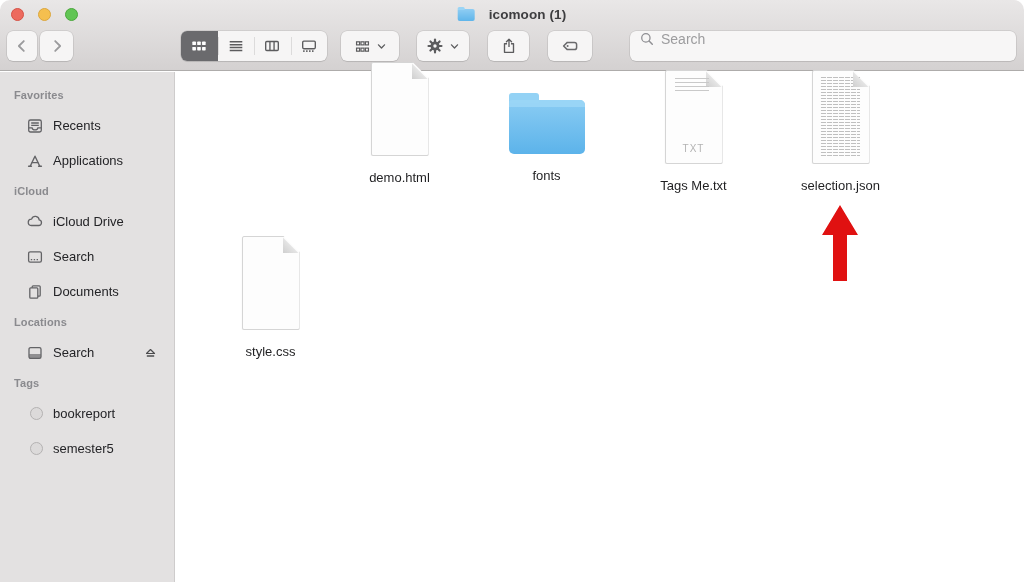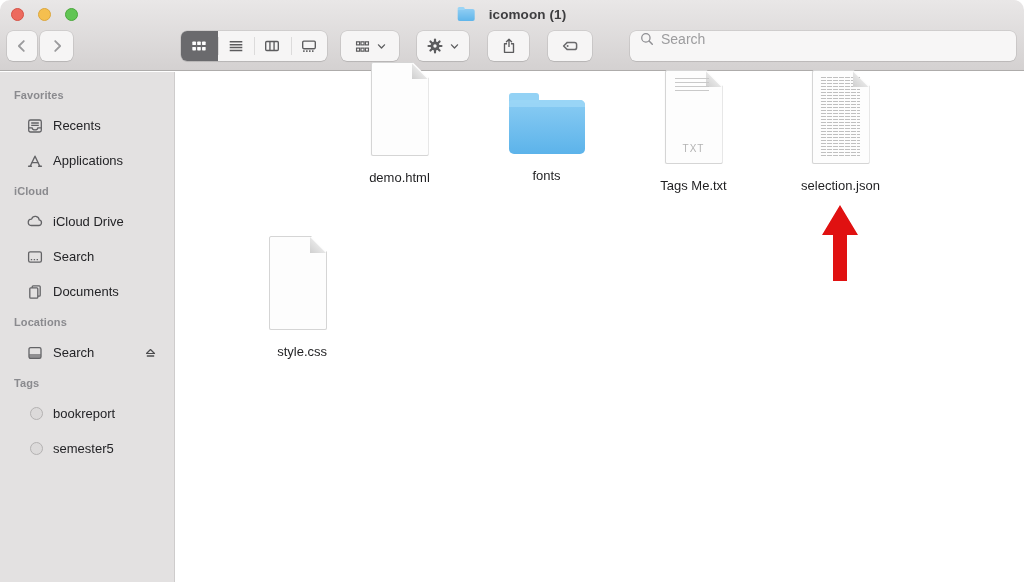--- a/index.html
+++ b/index.html
@@ -391,21 +391,21 @@
     <div class="file-item" style="left:591px; top:20px;">
       <div class="icon-box">
         <div class="doc">
           <div class="dense"></div>
           <div class="fold"></div>
         </div>
       </div>
       <div class="file-label">selection.json</div>
     </div>
 
-    <div class="file-item" style="left:4px; top:186px;align-items:flex-end;">
+    <div class="file-item" style="left:21px; top:186px;">
       <div class="icon-box">
         <div class="doc">
             <div class="fold"></div>
           </div>
       </div>
       <div class="file-label">style.css</div>
     </div>
 
     <div class="red-arrow">
       <svg width="36" height="76" viewBox="0 0 36 76">

